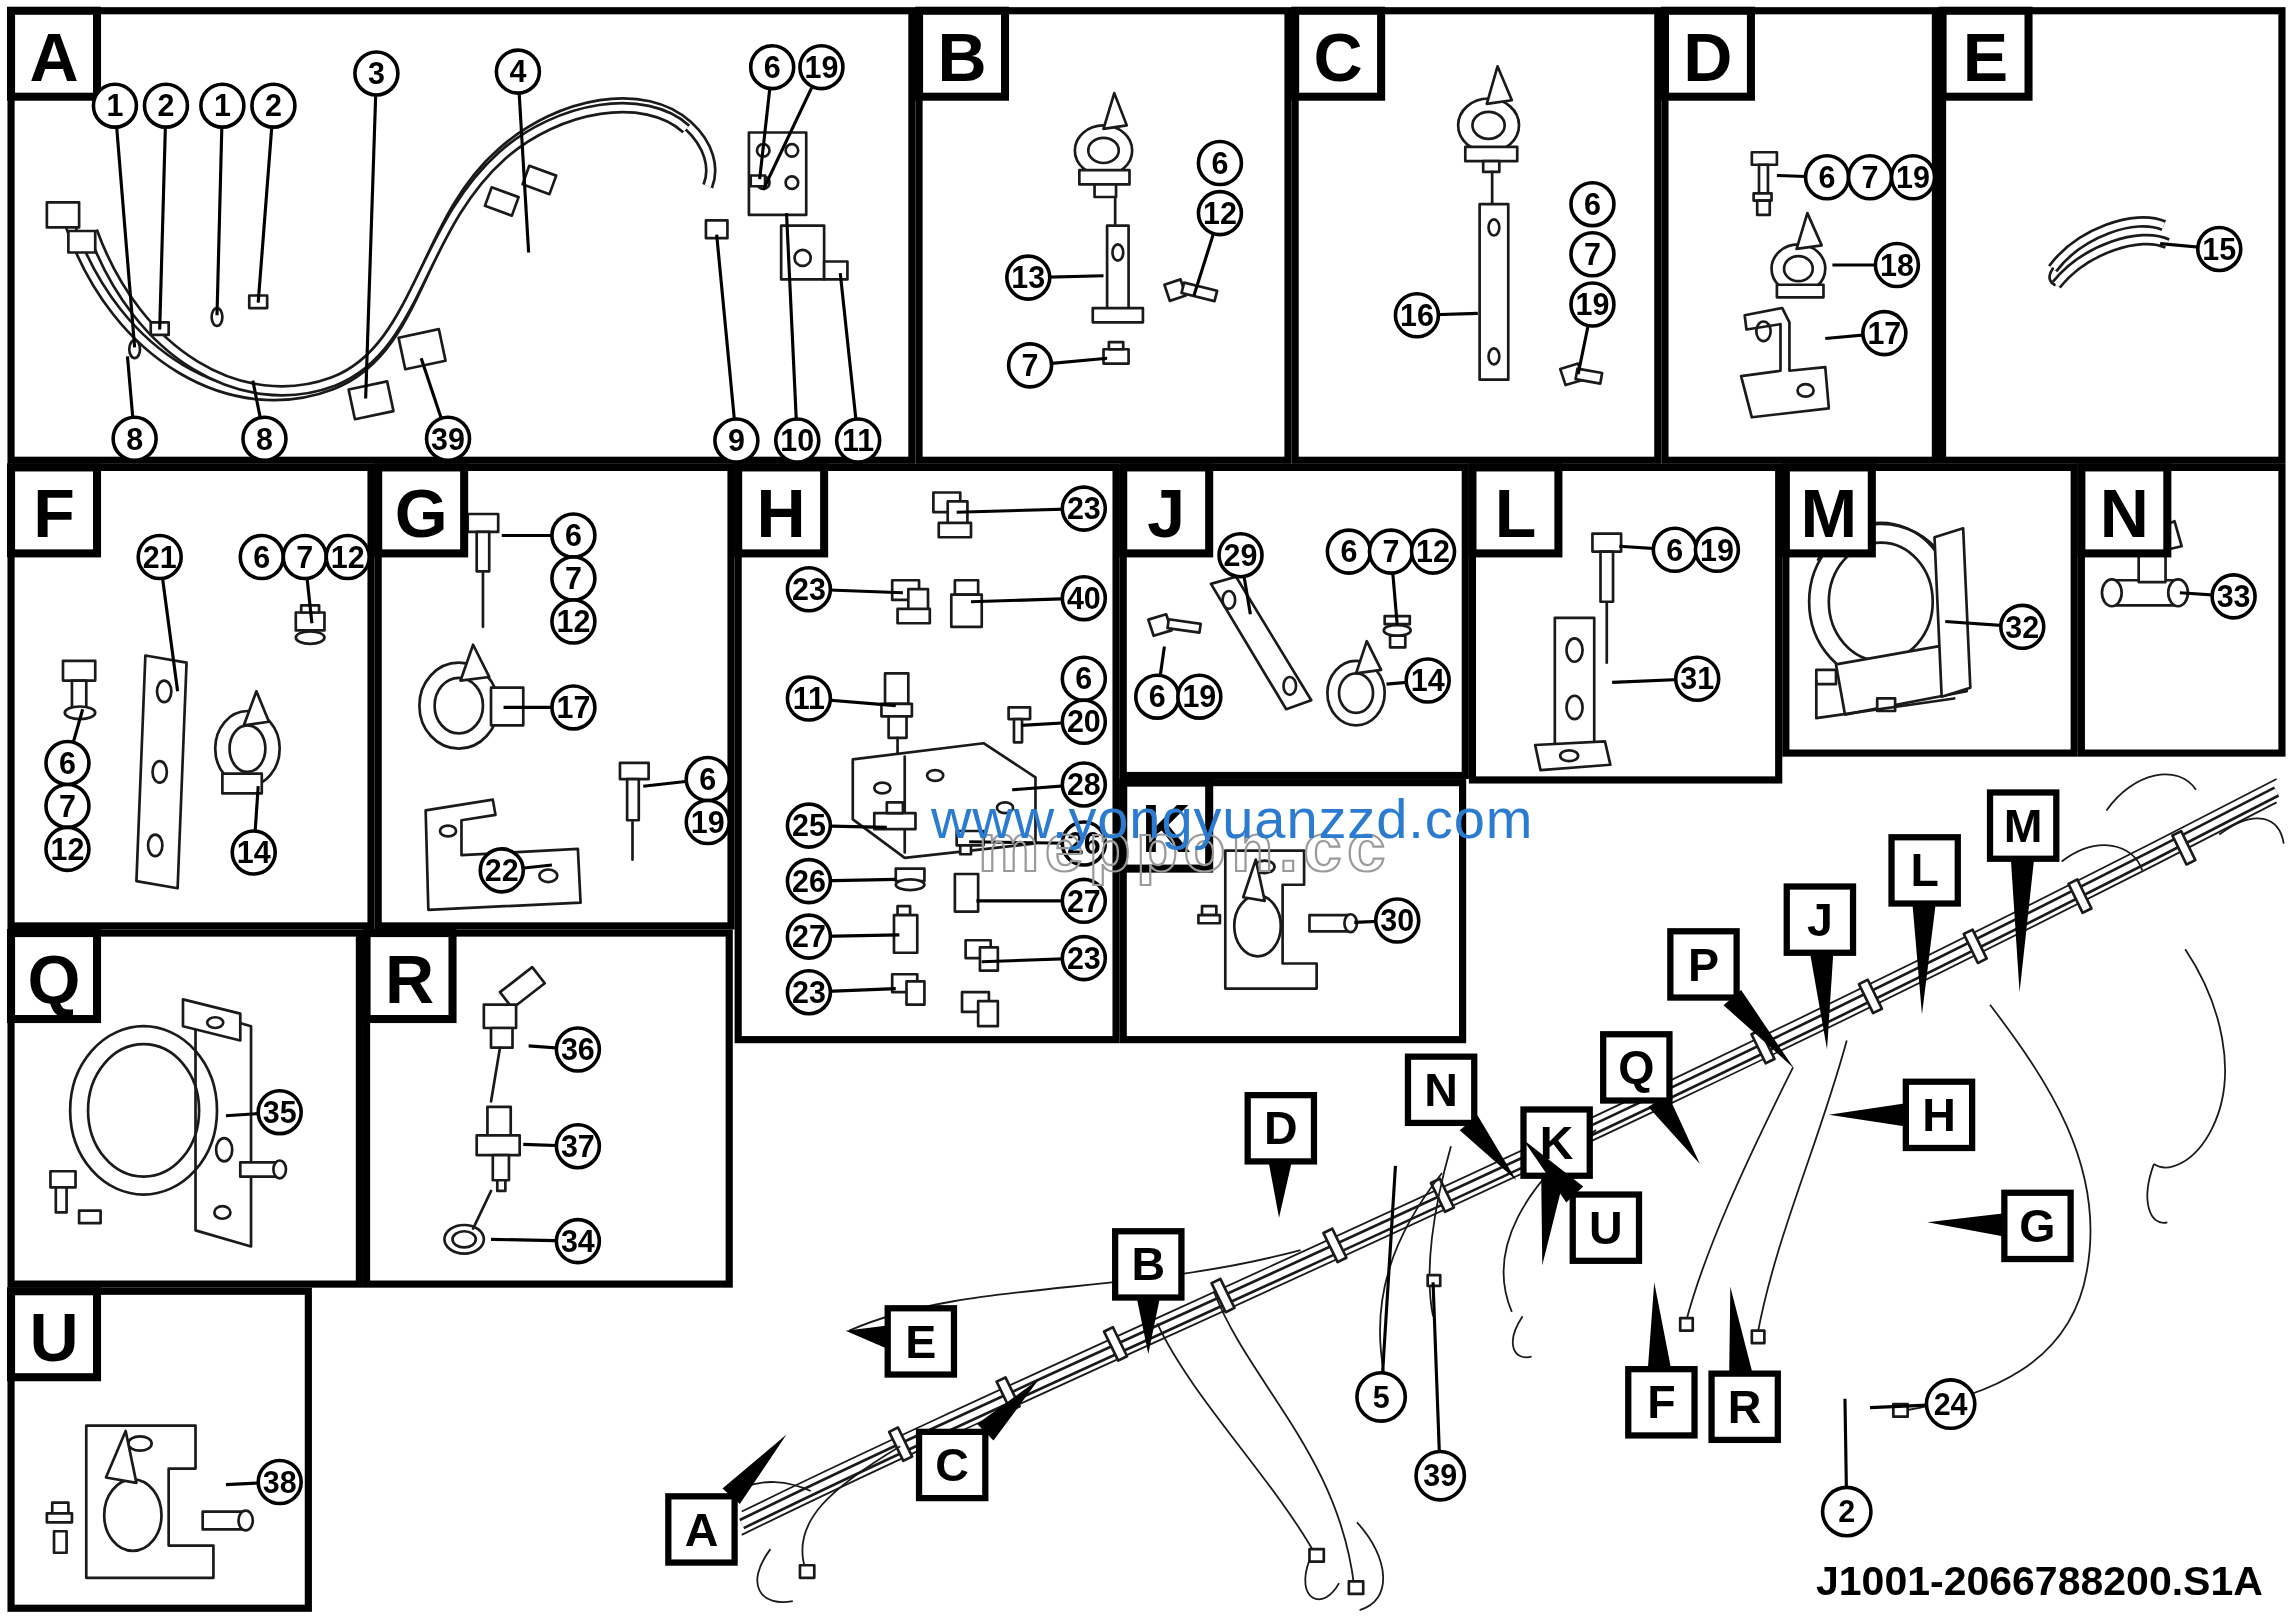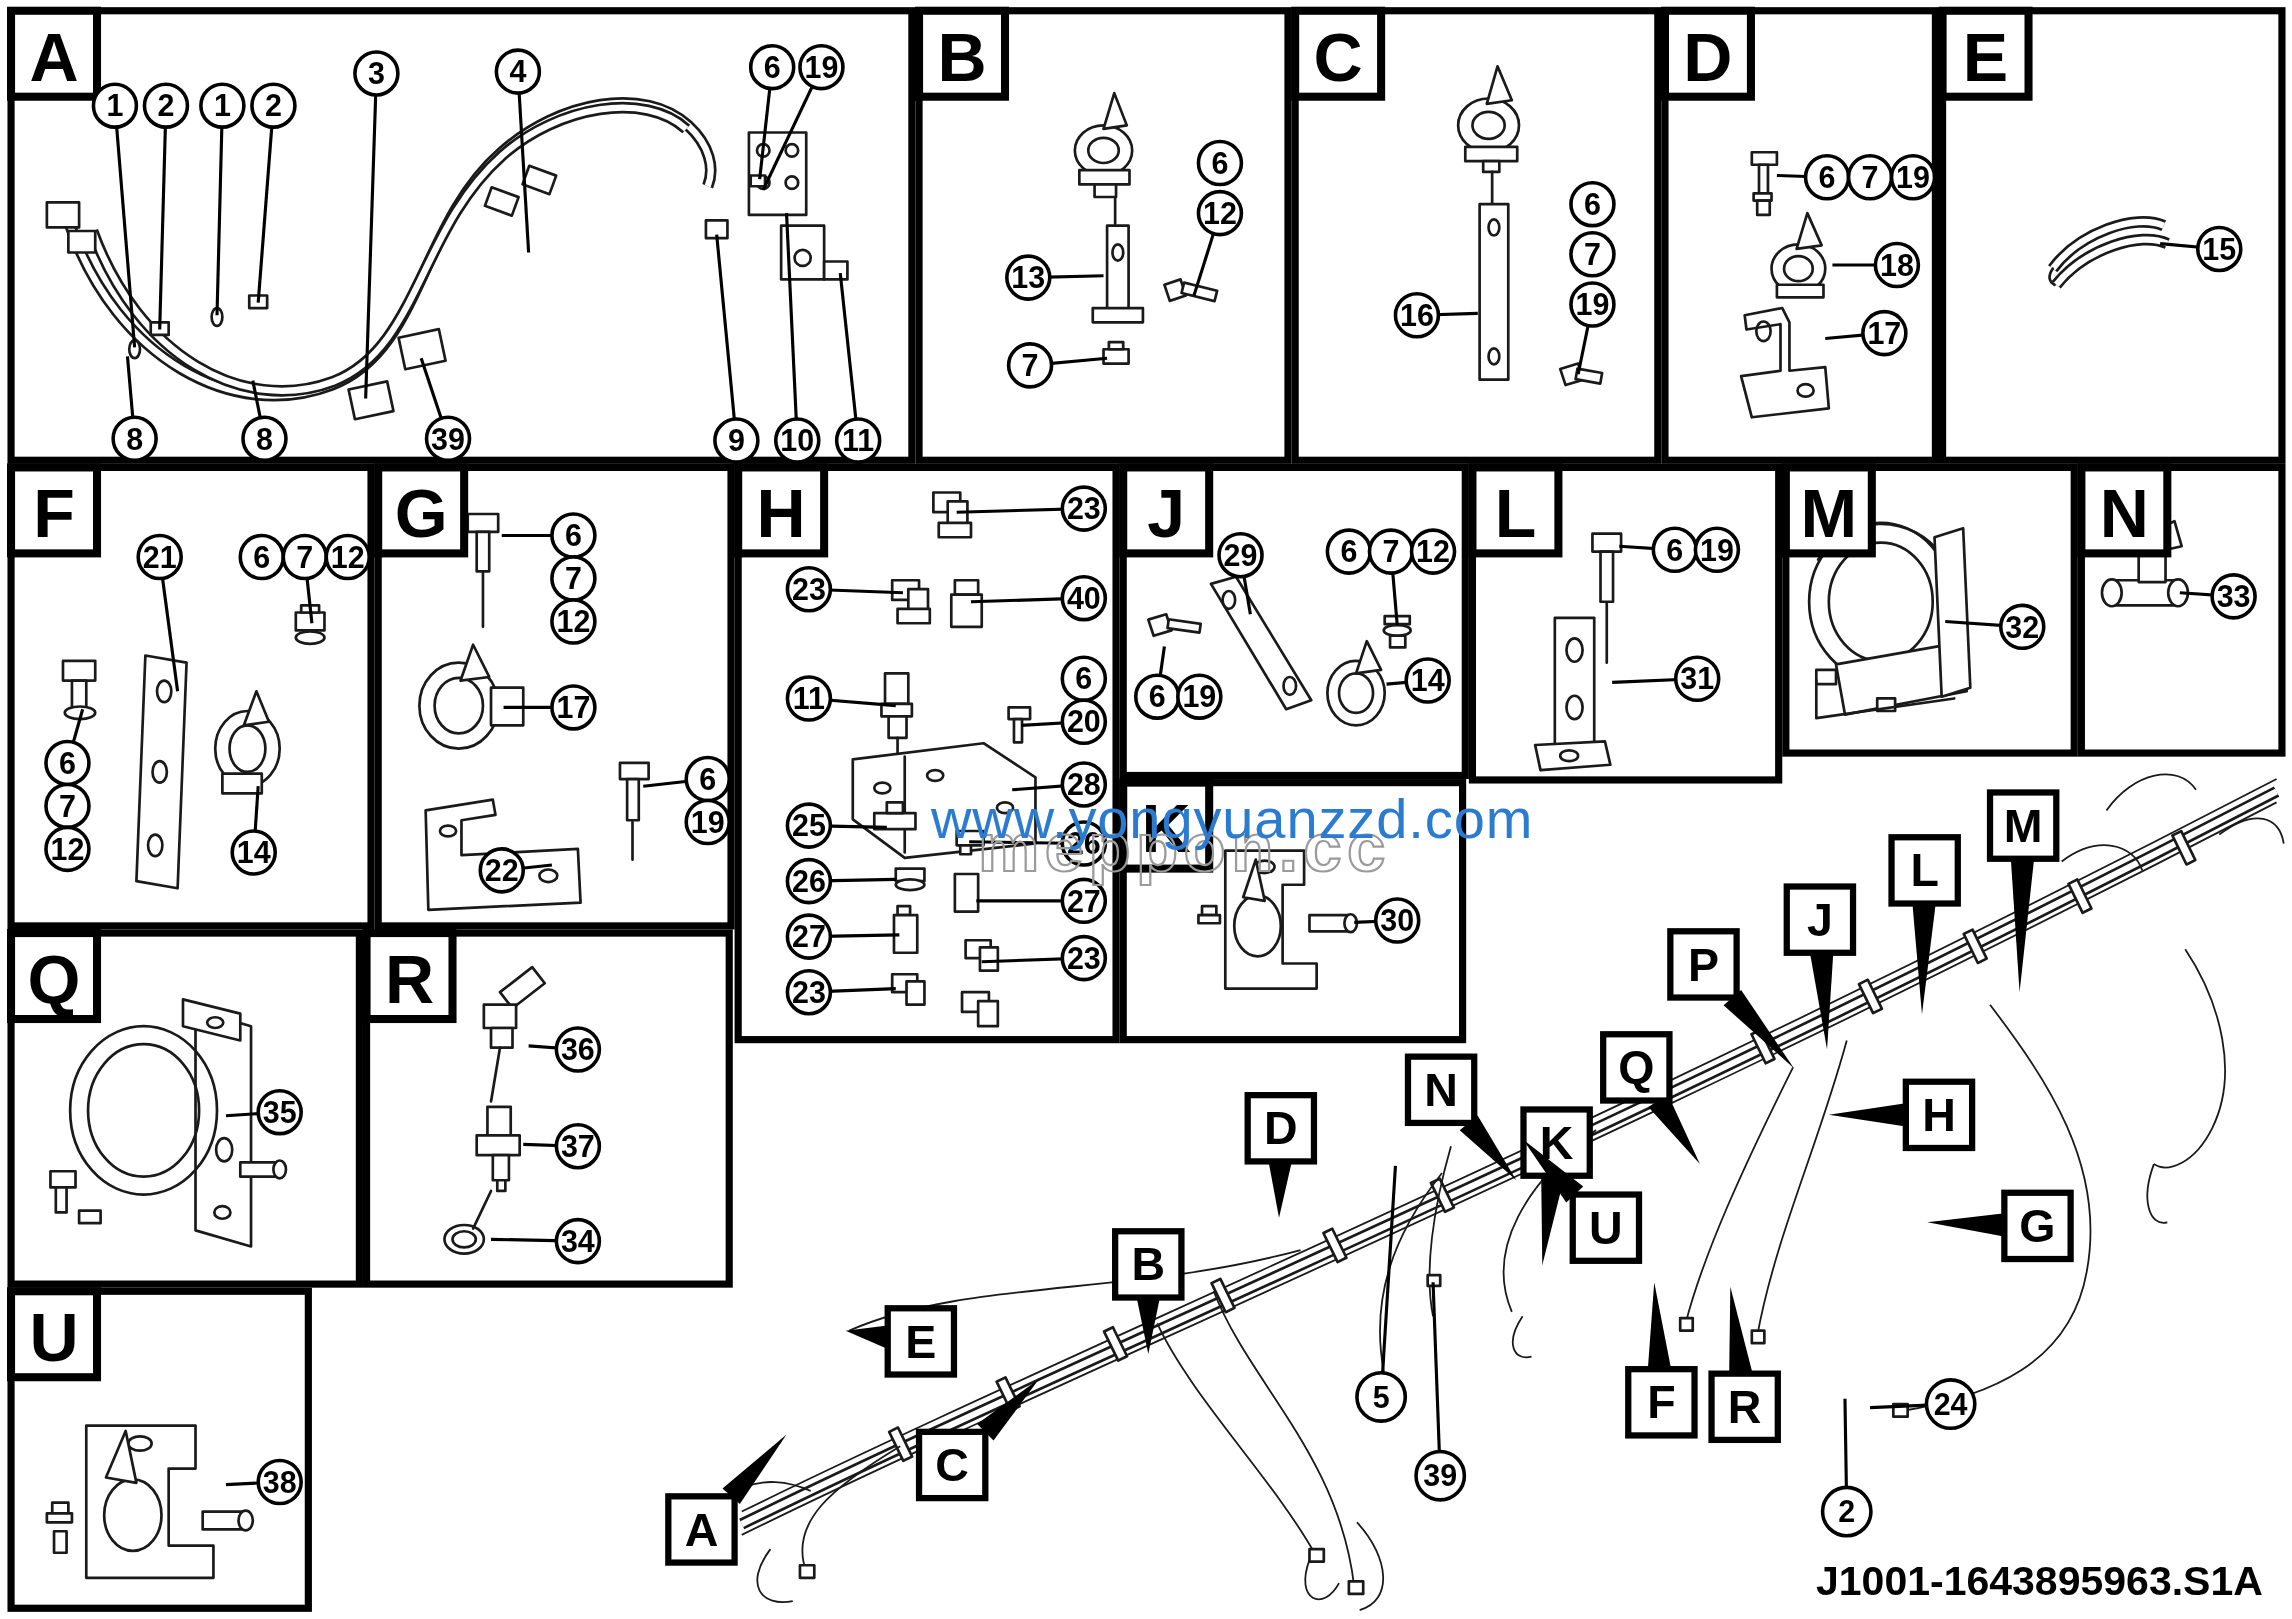--- a/index.html
+++ b/index.html
@@ -653,15 +653,15 @@
       <line x1="2178" y1="1568" x2="2088" y2="1572" class="leader"></line>
       <circle cx="2178" cy="1568" r="27" class="callout-circle"></circle>
       <text x="2178" y="1580" class="callout-num">24</text>
       <line x1="2062" y1="1688" x2="2060" y2="1562" class="leader"></line>
       <circle cx="2062" cy="1688" r="27" class="callout-circle"></circle>
       <text x="2062" y="1700" class="callout-num">2</text>
     </svg>
 
   <div class="wm-gray">meppon.cc</div>
   <div class="wm-blue">www.yongyuanzzd.com</div>
-  <div class="pn">J1001-1643895963.S1A</div>
+  <div class="pn">J1001-2066788200.S1A</div>
 </div>
 
 
 </body></html>

